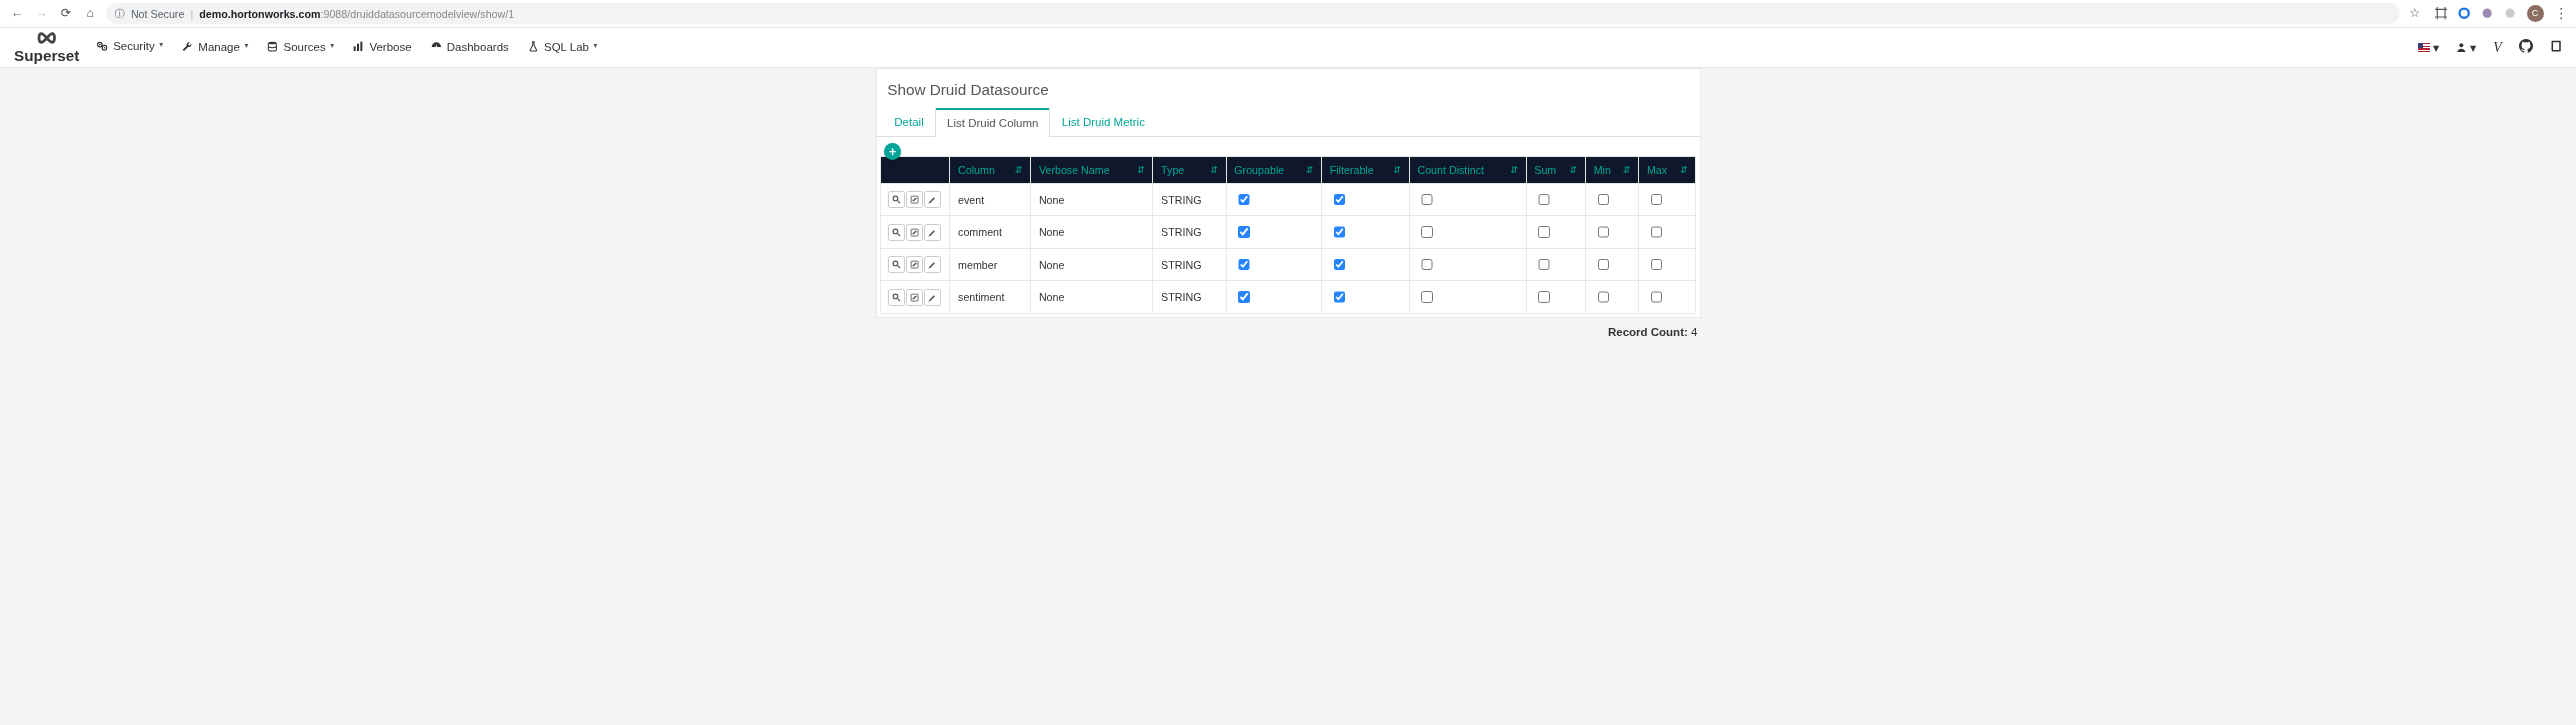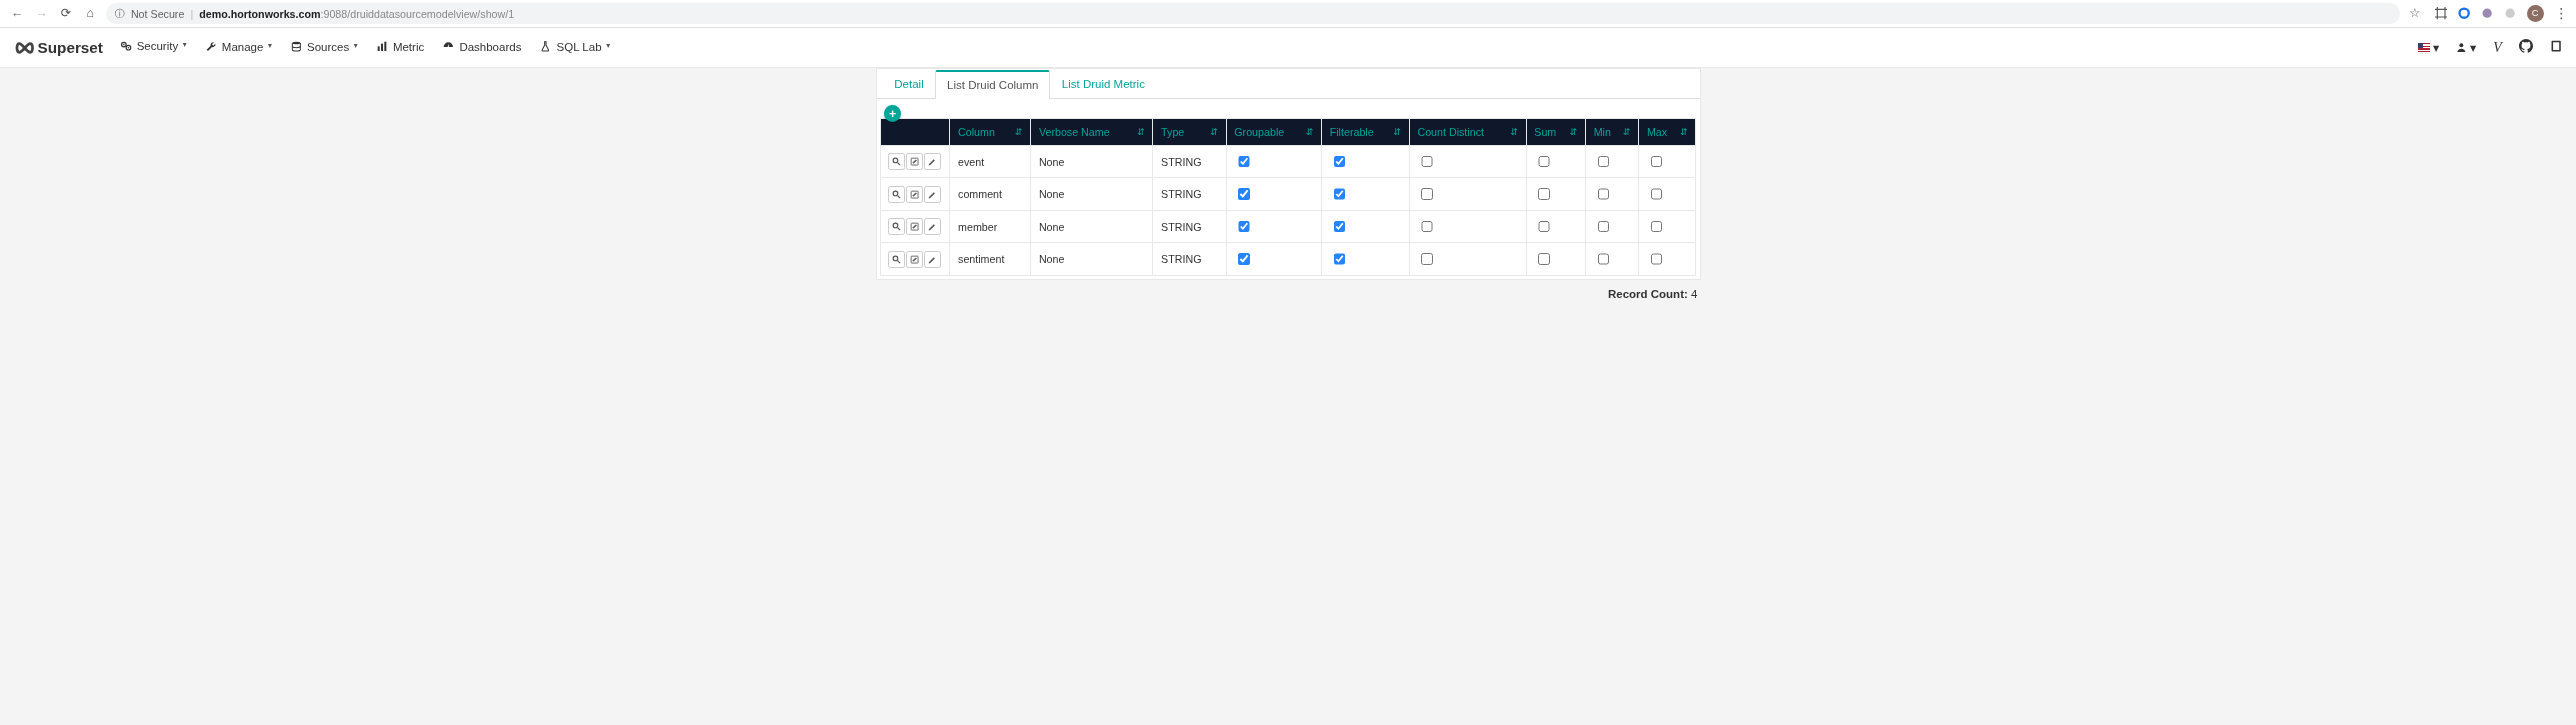--- a/index.html
+++ b/index.html
@@ -62,21 +62,21 @@
     display: flex;
     align-items: center;
     height: 40px;
     background: #fff;
     border-bottom: 0.8px solid #e8e8e8;
     padding: 0 14px;
     gap: 15.3px;
   }
   .brand {
     display: flex; align-items: center; gap: 2px;
-    font-weight: 700; font-size: 15.3px; color: #333;
+    font-weight: 700; font-size: 15.3px; color: #333; flex-direction: column;
   }
   .brand svg { width: 21.5px; height: 14px; }
   .nav-item {
     display: flex; align-items: flex-start; gap: 4.6px;
     color: #333; font-size: 11.5px; cursor: pointer;
     padding: 4.6px 1.5px;
   }
   .nav-item .caret { font-size: 7.7px; color: #555; }
   .nav-item .nav-icon { font-size: 10.7px; color: #333; width: 12.3px; text-align:center; }
   .nav-spacer { flex: 1; }
@@ -288,21 +288,21 @@
   </div>
 
   <div class="nav-item">
     <span class="nav-icon">
       <svg width="10.7" height="10.7" viewBox="0 0 16 16" fill="#333">
           <rect x="1" y="8" width="3" height="7"></rect>
           <rect x="6" y="4" width="3" height="11"></rect>
           <rect x="11" y="1" width="3" height="14"></rect>
         </svg>
     </span>
-    <span>Metric</span>
+    <span>Verbose</span>
   </div>
 
   <div class="nav-item">
     <span class="nav-icon">
       <svg width="10.7" height="10.7" viewBox="0 0 16 16" fill="#333">
           <path d="M8 2a7 7 0 0 0-7 7h14a7 7 0 0 0-7-7zm0 2l1 5H7l1-5z"></path>
         </svg>
     </span>
     <span>Dashboards</span>
   </div>
@@ -340,20 +340,21 @@
     <span>
       <svg width="12.3" height="12.3" viewBox="0 0 16 16" fill="#333">
           <path d="M2 2v12c0 .6.4 1 1 1h10c.6 0 1-.4 1-1V2c0-.6-.4-1-1-1H3c-.6 0-1 .4-1 1zm2 1h8v10H4V3z"></path>
         </svg>
     </span>
   </div>
 </div>
 
 <div class="content">
   <div class="panel">
+    <div class="panel-title">Show Druid Datasource</div>
 
     <div class="tabs">
       <div class="tab">Detail</div>
       <div class="tab active">List Druid Column</div>
       <div class="tab">List Druid Metric</div>
     </div>
 
     <div class="add-btn">
       <span>+</span>
     </div>

